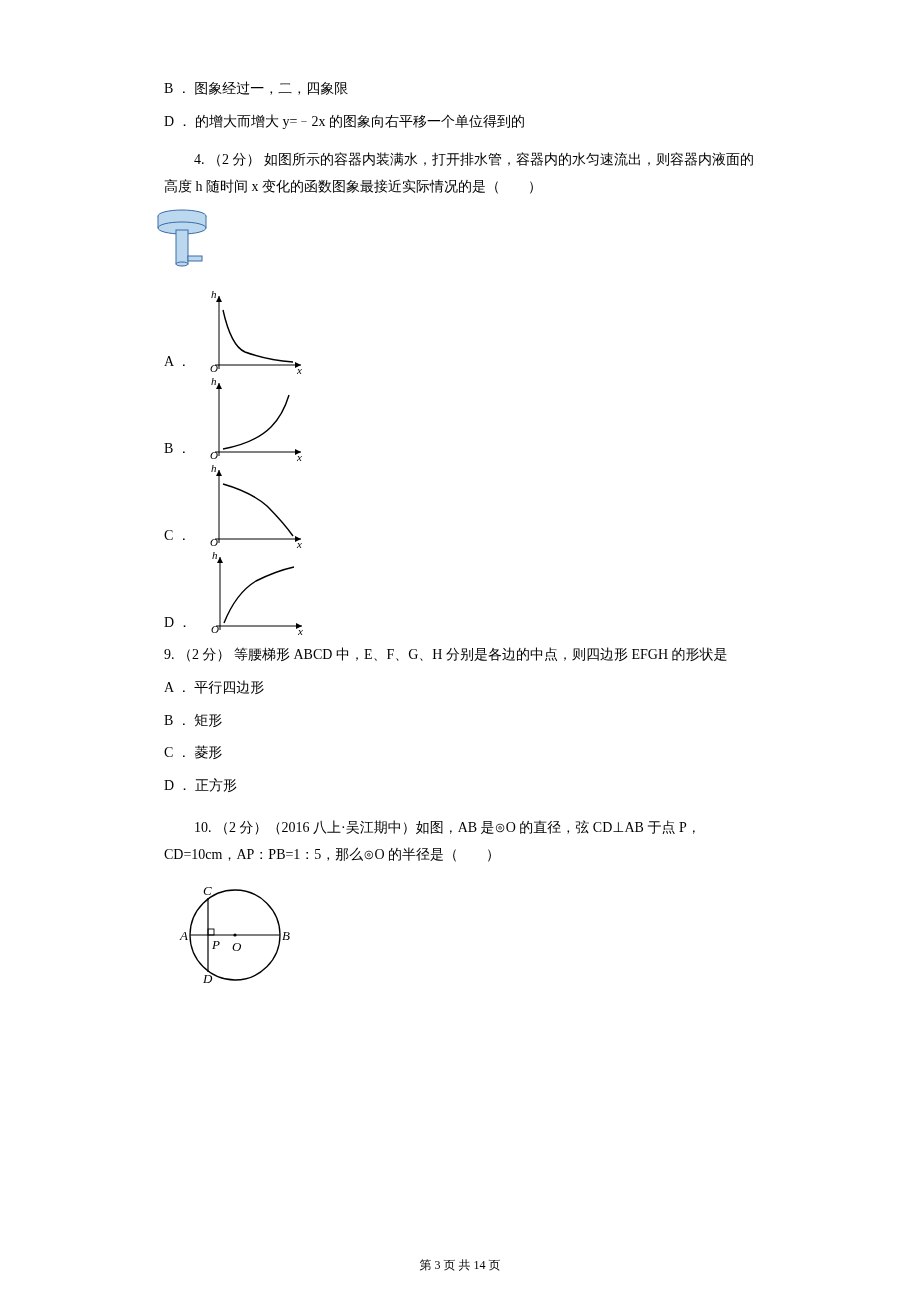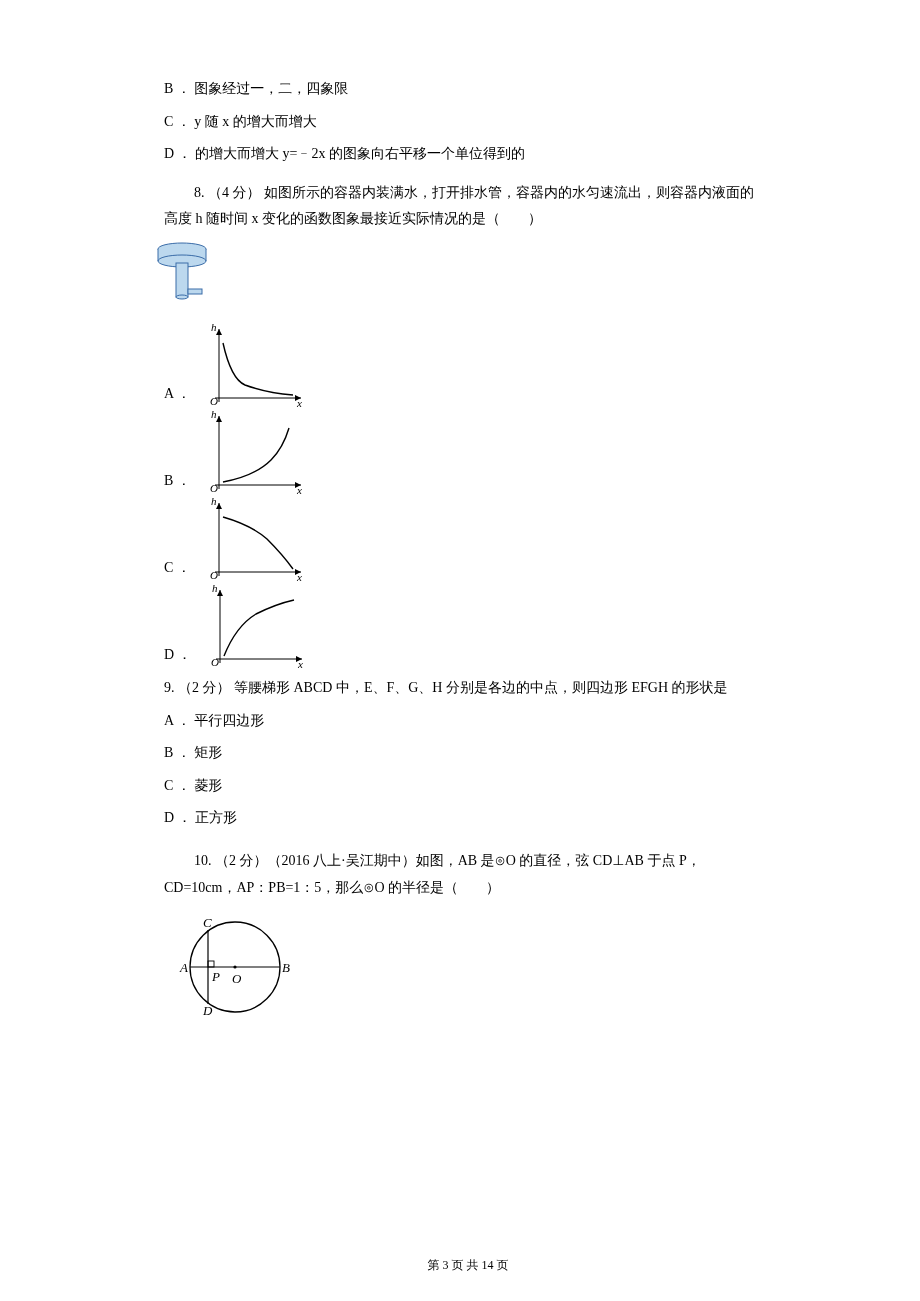--- a/index.html
+++ b/index.html
@@ -43,37 +43,36 @@
   }
   .opt-row .label {
     margin-right: 6px;
   }
   svg {
     display: block;
   }
   .footer {
     position: absolute;
     bottom: 24px;
-    left: 8px;
+    left: 0;
     width: 100%;
     text-align: center;
     font-size: 12px;
   }
 </style>
 </head>
 <body>
 
 <div class="page">
 
   <div class="indent1">B ． 图象经过一，二，四象限</div>
-  <div class="indent1">C ． y 随 x 的增大而增大</div>
   <div class="indent1">D ． 的增大而增大 y=﹣2x 的图象向右平移一个单位得到的</div>
 
   <div class="hanging" style="padding-left:30px; text-indent:0; margin-left:0;">
-    <span style="display:block; text-indent:30px;">8. （4 分） 如图所示的容器内装满水，打开排水管，容器内的水匀速流出，则容器内液面的高度 h 随时间 x 变化的函数图象最接近实际情况的是（　　）</span>
+    <span style="display:block; text-indent:30px;">4. （2 分） 如图所示的容器内装满水，打开排水管，容器内的水匀速流出，则容器内液面的高度 h 随时间 x 变化的函数图象最接近实际情况的是（　　）</span>
   </div>
 
   <div class="block" style="padding-left:18px;">
     <svg width="70" height="80">
       <ellipse cx="30" cy="10" rx="24" ry="6" fill="#bcd8ee" stroke="#3a6ca8"></ellipse>
       <rect x="6" y="10" width="48" height="12" fill="#bcd8ee" stroke="none"></rect>
       <ellipse cx="30" cy="22" rx="24" ry="6" fill="#bcd8ee" stroke="#3a6ca8"></ellipse>
       <line x1="6" y1="10" x2="6" y2="22" stroke="#3a6ca8"></line>
       <line x1="54" y1="10" x2="54" y2="22" stroke="#3a6ca8"></line>
       <rect x="24" y="24" width="12" height="34" fill="#bcd8ee" stroke="#3a6ca8"></rect>

